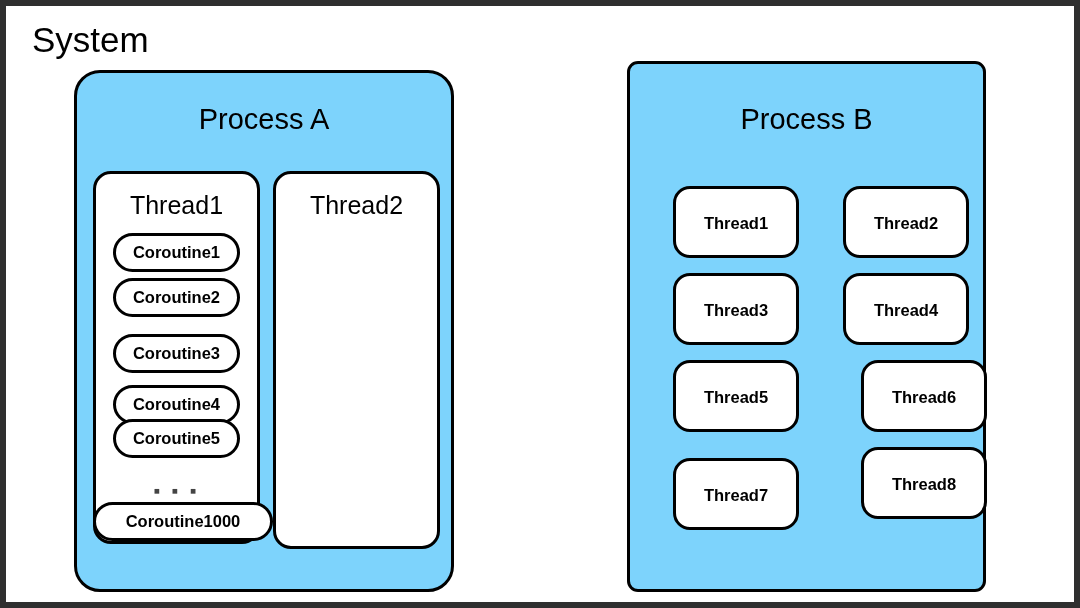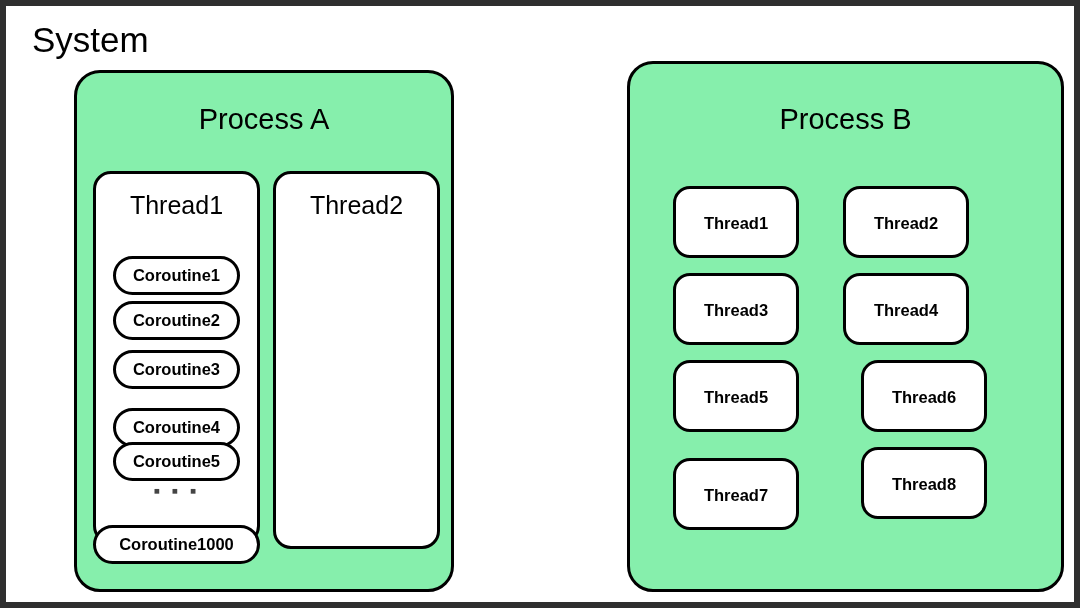--- a/index.html
+++ b/index.html
@@ -47,21 +47,21 @@
     line-height: 42px;
     padding-left: 32px;
   }
 
   
   .process-box {
     position: absolute;
     box-sizing: border-box;
     border: 3px solid #000000;
     border-radius: 26px;
-    background: #86efac;
+    background: #7dd3fc;
   }
   .process-title {
     position: absolute;
     left: 0;
     width: 100%;
     text-align: center;
     font-size: 29px;
     font-weight: 400;
     color: #000000;
     line-height: 34px;
@@ -122,45 +122,45 @@
     border-radius: 20px;
     background: #ffffff;
     height: 39px;
     line-height: 33px;
     text-align: center;
     font-size: 16.5px;
     font-weight: 700;
     color: #000000;
     left: 36px;
     width: 127px;
-    margin-top: 23px;
   }
   .coroutine-pill.wide {
     left: 16px;
-    width: 167px;
+    width: 180px;
   }
 
   .ellipsis-dots {
     position: absolute;
     left: 36px;
     width: 127px;
     text-align: center;
     font-size: 19px;
     font-weight: 700;
     letter-spacing: 3px;
     color: #444444;
     line-height: 10px;
   }
 
   
   #process-b {
     left: 627px;
     top: 61px;
-    width: 437px;
+    width: 359px;
     height: 531px;
+    border-radius: 11px;
   }
   #process-b .process-title { top: 38px; }
 
   .thread-grid {
     position: absolute;
     left: 43px;
     top: 122px;
     width: 296px;
   }
   .thread-box {
@@ -192,21 +192,21 @@
       <div class="thread-col-title">Thread1</div>
     </div>
 
     <div class="thread-col" id="thread-col-2">
       <div class="thread-col-title">Thread2</div>
     </div>
 
     <div class="coroutine-list">
       <div class="coroutine-pill" style="top:0px">Coroutine1</div>
       <div class="coroutine-pill" style="top:45px">Coroutine2</div>
-      <div class="coroutine-pill" style="top:94px">Coroutine3</div>
+      <div class="coroutine-pill" style="top:101px">Coroutine3</div>
       <div class="coroutine-pill" style="top:152px">Coroutine4</div>
       <div class="coroutine-pill" style="top:186px">Coroutine5</div>
       <div class="ellipsis-dots" style="top:253px">▪ ▪ ▪</div>
       <div class="coroutine-pill wide" style="top:269px">Coroutine1000</div>
     </div>
   </div>
 
   <div class="process-box" id="process-b">
     <div class="process-title">Process B</div>
 

